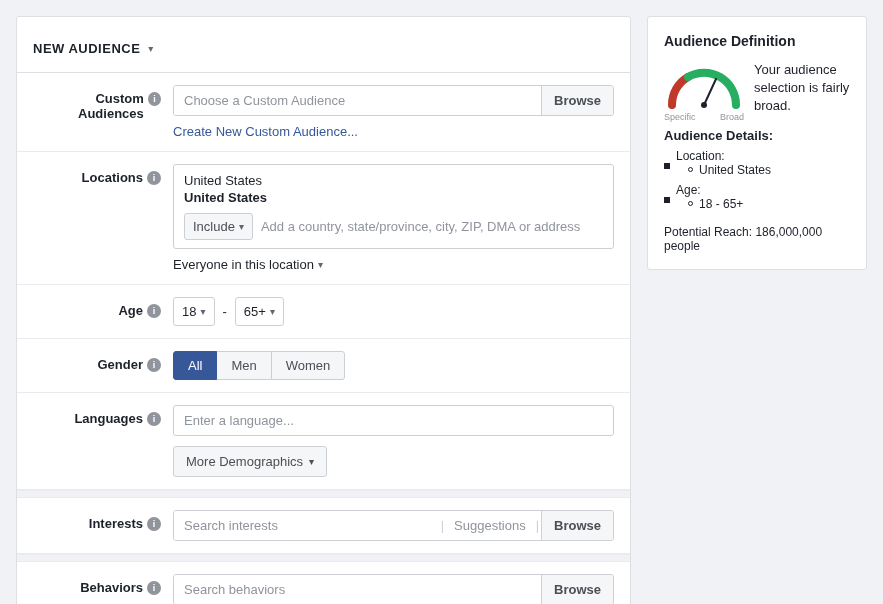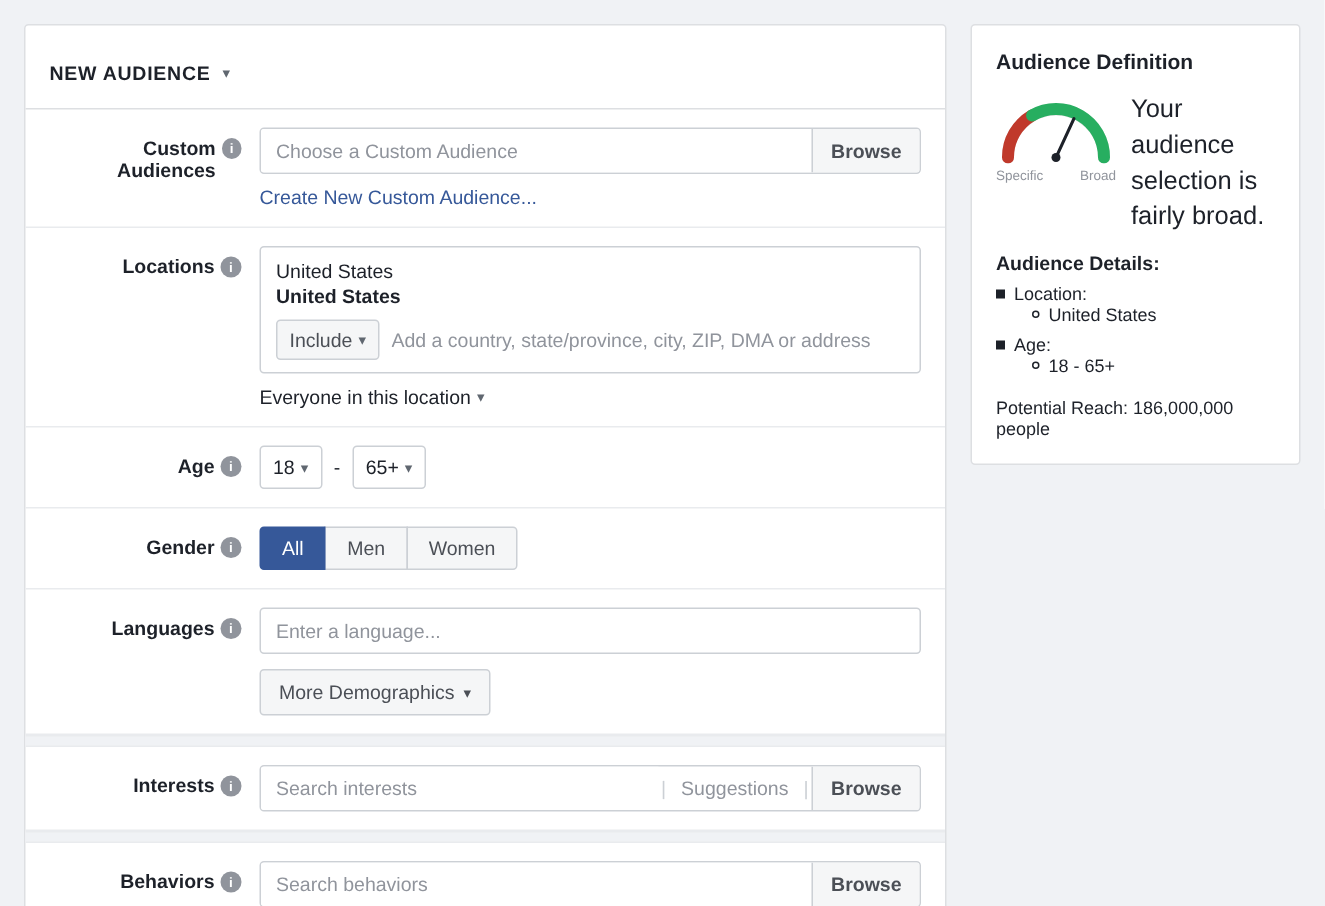--- a/index.html
+++ b/index.html
@@ -306,34 +306,34 @@
       height: 45px;
     }
     .gauge-text-row {
       display: flex;
       justify-content: space-between;
       font-size: 9px;
       color: #90949c;
       margin-top: 0;
     }
     .gauge-desc {
-      font-size: 17px;
+      font-size: 13px;
       color: #1d2129;
       flex: 1;
       line-height: 1.4;
     }
     .audience-details-title {
       font-size: 13px;
       font-weight: 700;
       color: #1d2129;
       margin-bottom: 6px;
     }
     .detail-item {
       display: flex;
-      align-items: flex-start;
+      align-items: center;
       gap: 6px;
       margin-bottom: 4px;
       font-size: 12px;
       color: #1d2129;
     }
     .detail-bullet {
       width: 6px;
       height: 6px;
       background: #1d2129;
       margin-top: 4px;

